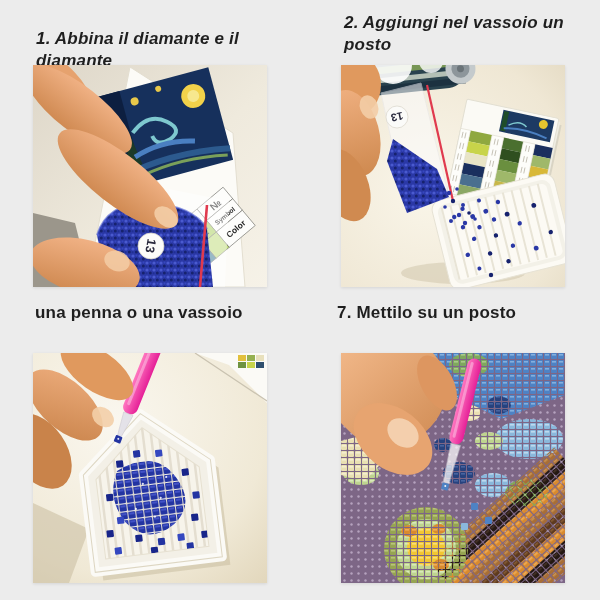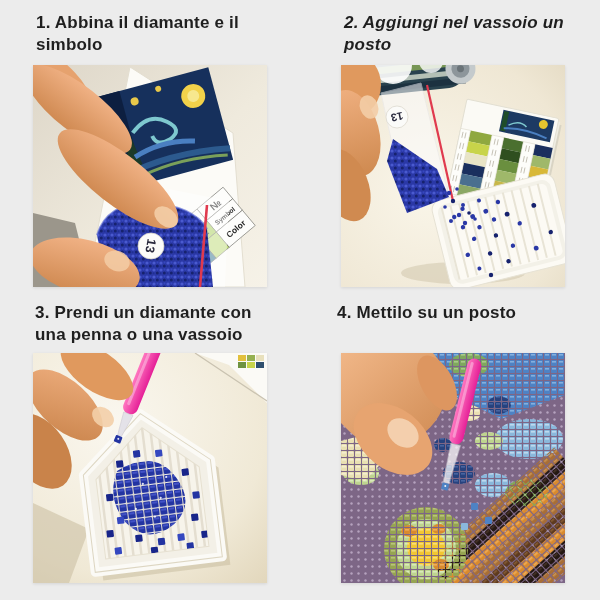--- a/index.html
+++ b/index.html
@@ -3,50 +3,49 @@
 <meta charset="utf-8">
 <style>
   html,body{margin:0;padding:0;}
   .page{position:relative;width:600px;height:600px;background:#ececec;
         font-family:"Liberation Sans",sans-serif;overflow:hidden;}
   .step-title{position:absolute;font-weight:bold;font-size:17px;line-height:22px;
         color:#1f1f1f;letter-spacing:.2px;white-space:nowrap;}
   .photo{position:absolute;overflow:hidden;background:#e8e2d4;
         box-shadow:0 1px 3px rgba(0,0,0,.10);}
   .photo svg{display:block;width:100%;height:100%;}
-  #t1{left:36px;top:12px;} #t2{left:344px;top:12px;font-style:italic;}
+  #t1{left:36px;top:28px;font-style:italic;} #t2{left:344px;top:12px;font-style:italic;}
   #t3{left:35px;top:302px;} #t4{left:337px;top:302px;}
   #p1{left:33px;top:65px;width:234px;height:222px;}
   #p2{left:341px;top:65px;width:224px;height:222px;}
   #p3{left:33px;top:353px;width:234px;height:230px;}
   #p4{left:341px;top:353px;width:224px;height:230px;}
   .tc{fill:#fdfdfb;stroke:#6b6b66;stroke-width:.6;}
   .tt{fill:#222;font-weight:bold;text-anchor:middle;}
   .tn{fill:#1d1d1d;font-weight:bold;font-size:9px;text-anchor:middle;}
   .ts{font-weight:bold;font-size:8.5px;text-anchor:middle;}
 </style>
 </head>
 <body>
 
 <div class="page">
 
   <div class="step-title" id="t1">
     <div>1. Abbina il diamante e il</div>
-    <div>simbolo</div>
+    <div>diamante</div>
   </div>
   <div class="step-title" id="t2">
     <div>2. Aggiungi nel vassoio un</div>
     <div>posto</div>
   </div>
   <div class="step-title" id="t3">
-    <div>3. Prendi un diamante con</div>
     <div>una penna o una vassoio</div>
   </div>
   <div class="step-title" id="t4">
-    <div>4. Mettilo su un posto</div>
+    <div>7. Mettilo su un posto</div>
   </div>
 
   <div class="photo" id="p1">
   <svg viewBox="0 0 234 222">
     <defs>
       <linearGradient id="desk1" x1="0" y1="0" x2="1" y2="1">
         <stop offset="0" stop-color="#ddd6c8"></stop>
             <stop offset=".55" stop-color="#efeadd"></stop>
         <stop offset="1" stop-color="#f6f2e8"></stop>
       </linearGradient>

